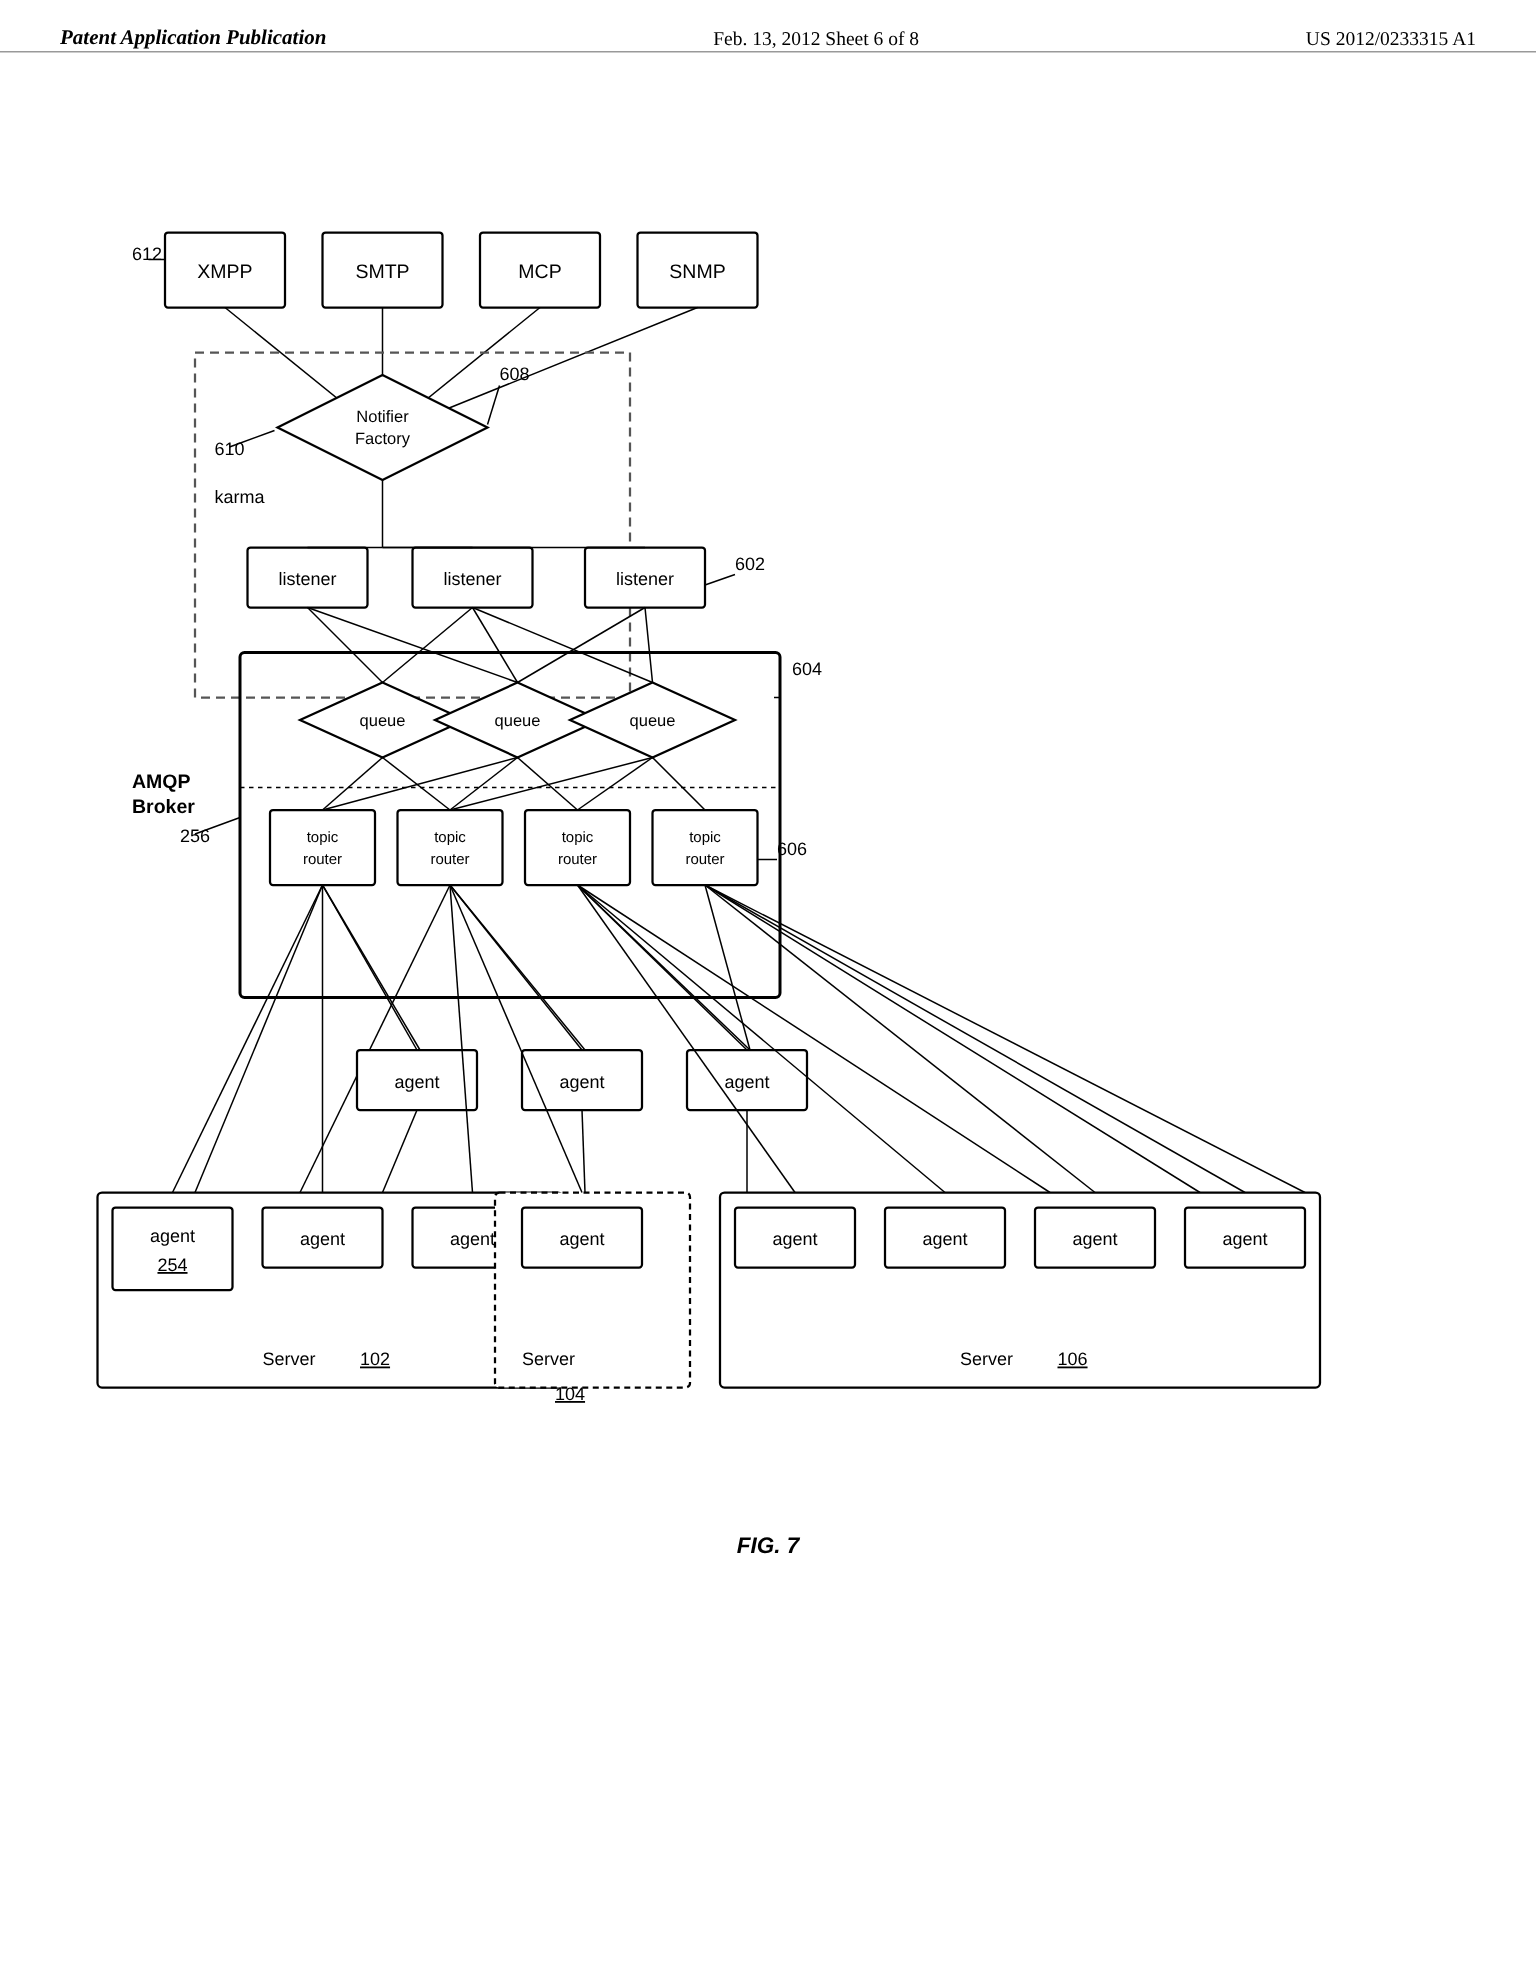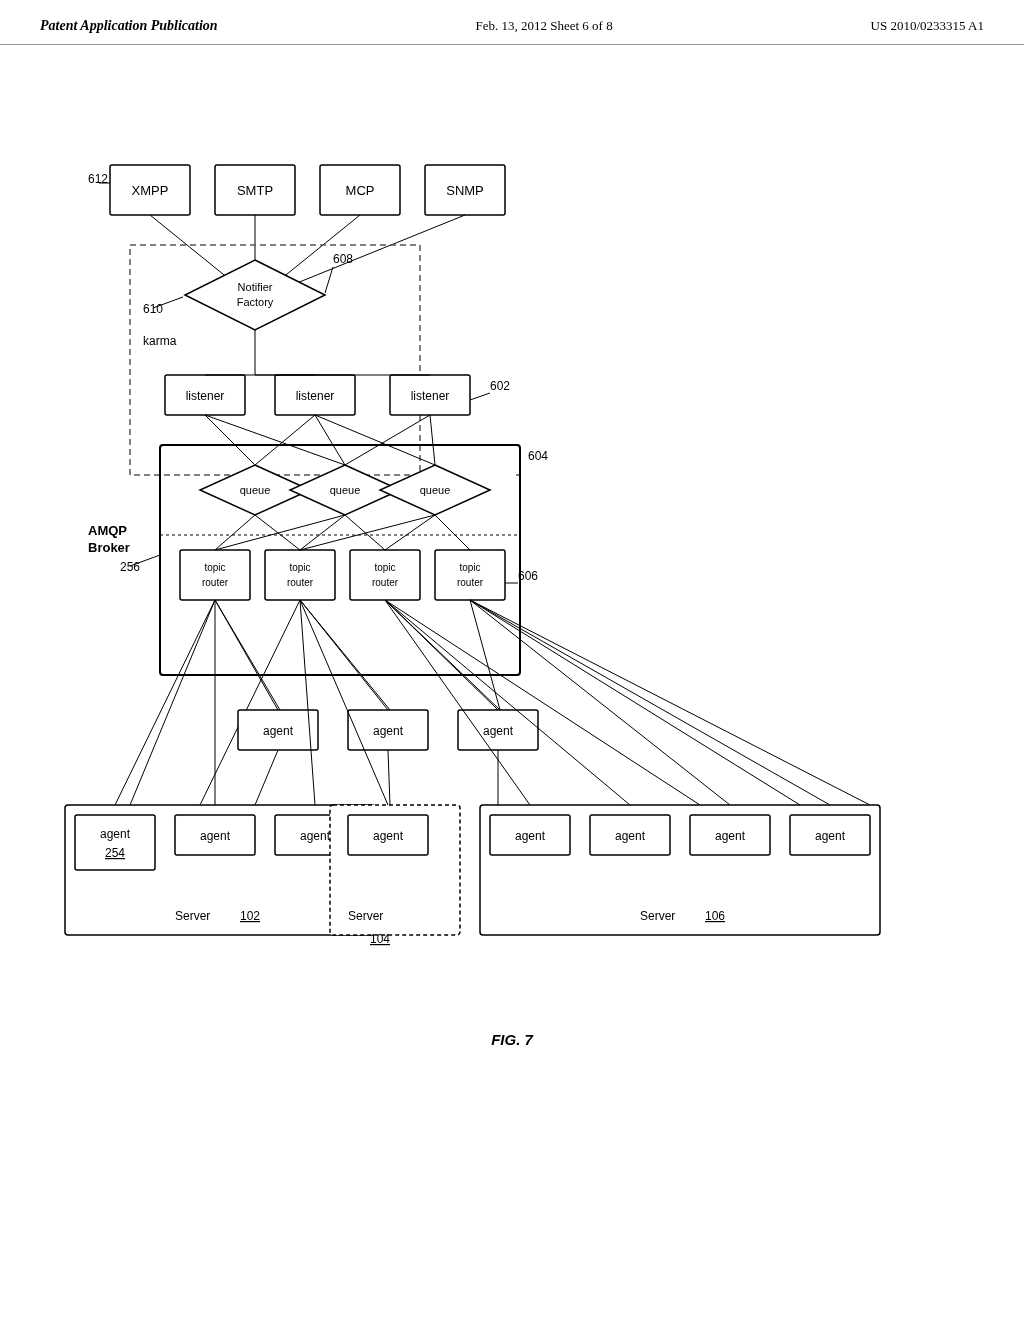--- a/index.html
+++ b/index.html
@@ -9,21 +9,21 @@
       width: 1024px;
       min-height: 1320px;
       position: relative;
       overflow-x: hidden;
     }
 
     
     .page-header {
       display: flex;
       justify-content: space-between;
-      padding: 18px 40px 10px 40px;
+      padding: 18px 40px 0 40px;
       border-bottom: 1px solid #999;
       font-size: 13px;
     }
     .header-left { font-weight: bold; font-style: italic; font-size: 14px; }
     .header-center { font-size: 13px; }
     .header-right { font-size: 13px; }
 
     
     .diagram-area {
       position: relative;
@@ -38,21 +38,21 @@
       width: 100%;
       height: 100%;
     }
   </style>
 </head>
 <body>
 
 <div class="page-header">
   <span class="header-left">Patent Application Publication</span>
   <span class="header-center">Feb. 13, 2012   Sheet 6 of 8</span>
-  <span class="header-right">US 2010/0233315 A1</span>
+  <span class="header-right">US 2012/0233315 A1</span>
 </div>
 
 <div class="diagram-area">
   <svg class="diagram-svg" viewBox="0 0 1024 1200" xmlns="http://www.w3.org/2000/svg">
 
     <g>
       <rect x="110" y="120" width="80" height="50" fill="white" stroke="black" stroke-width="1.5" rx="2"></rect>
       <text x="150" y="150" text-anchor="middle" font-size="13" font-family="Arial, sans-serif">XMPP</text>
     </g>
 

